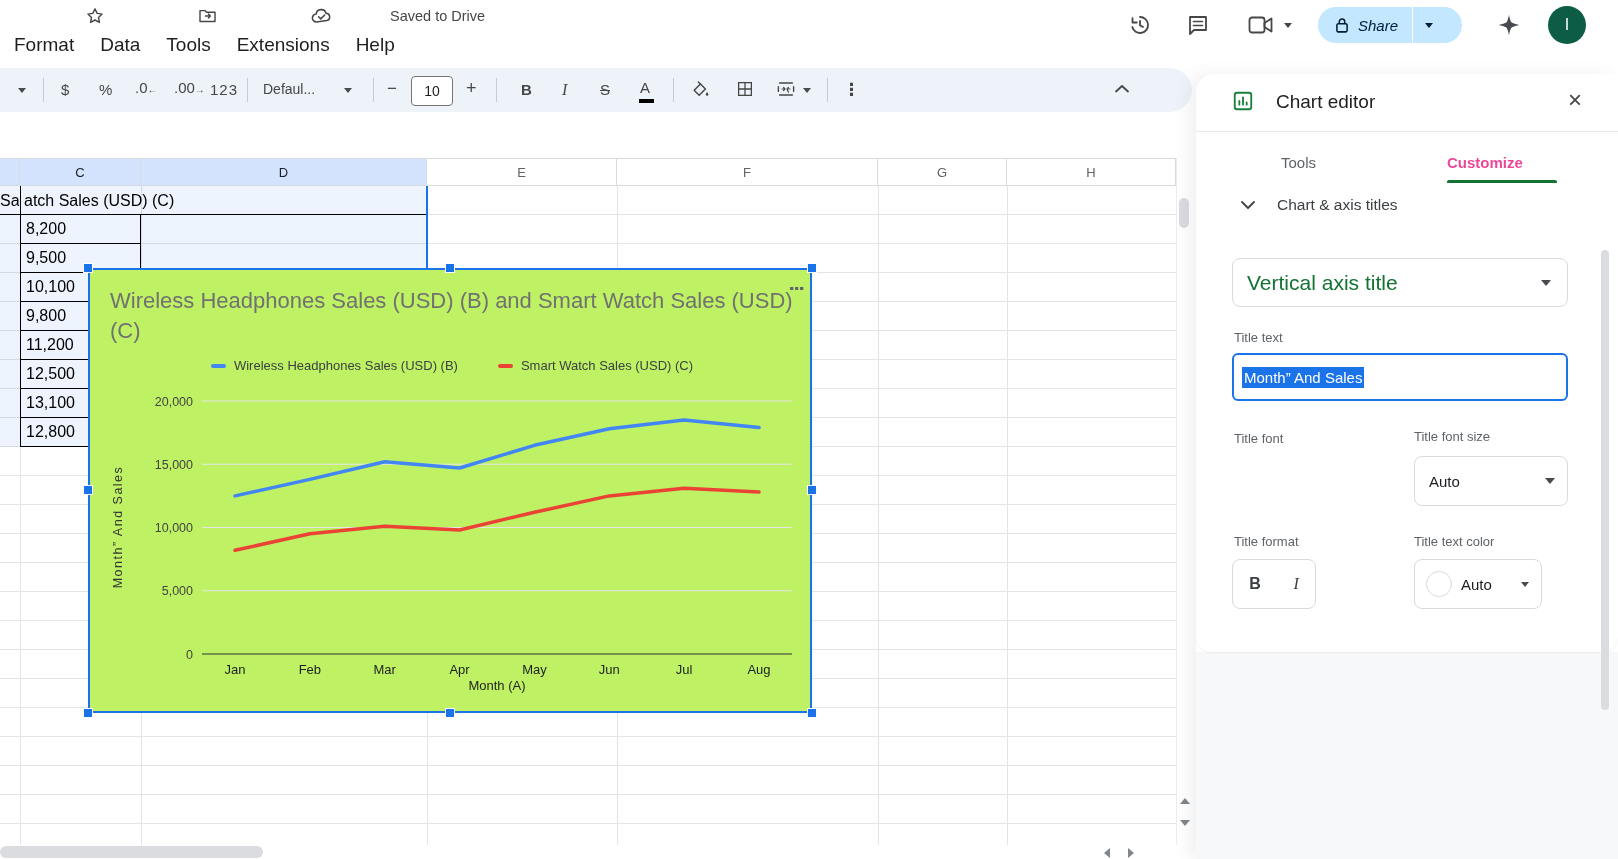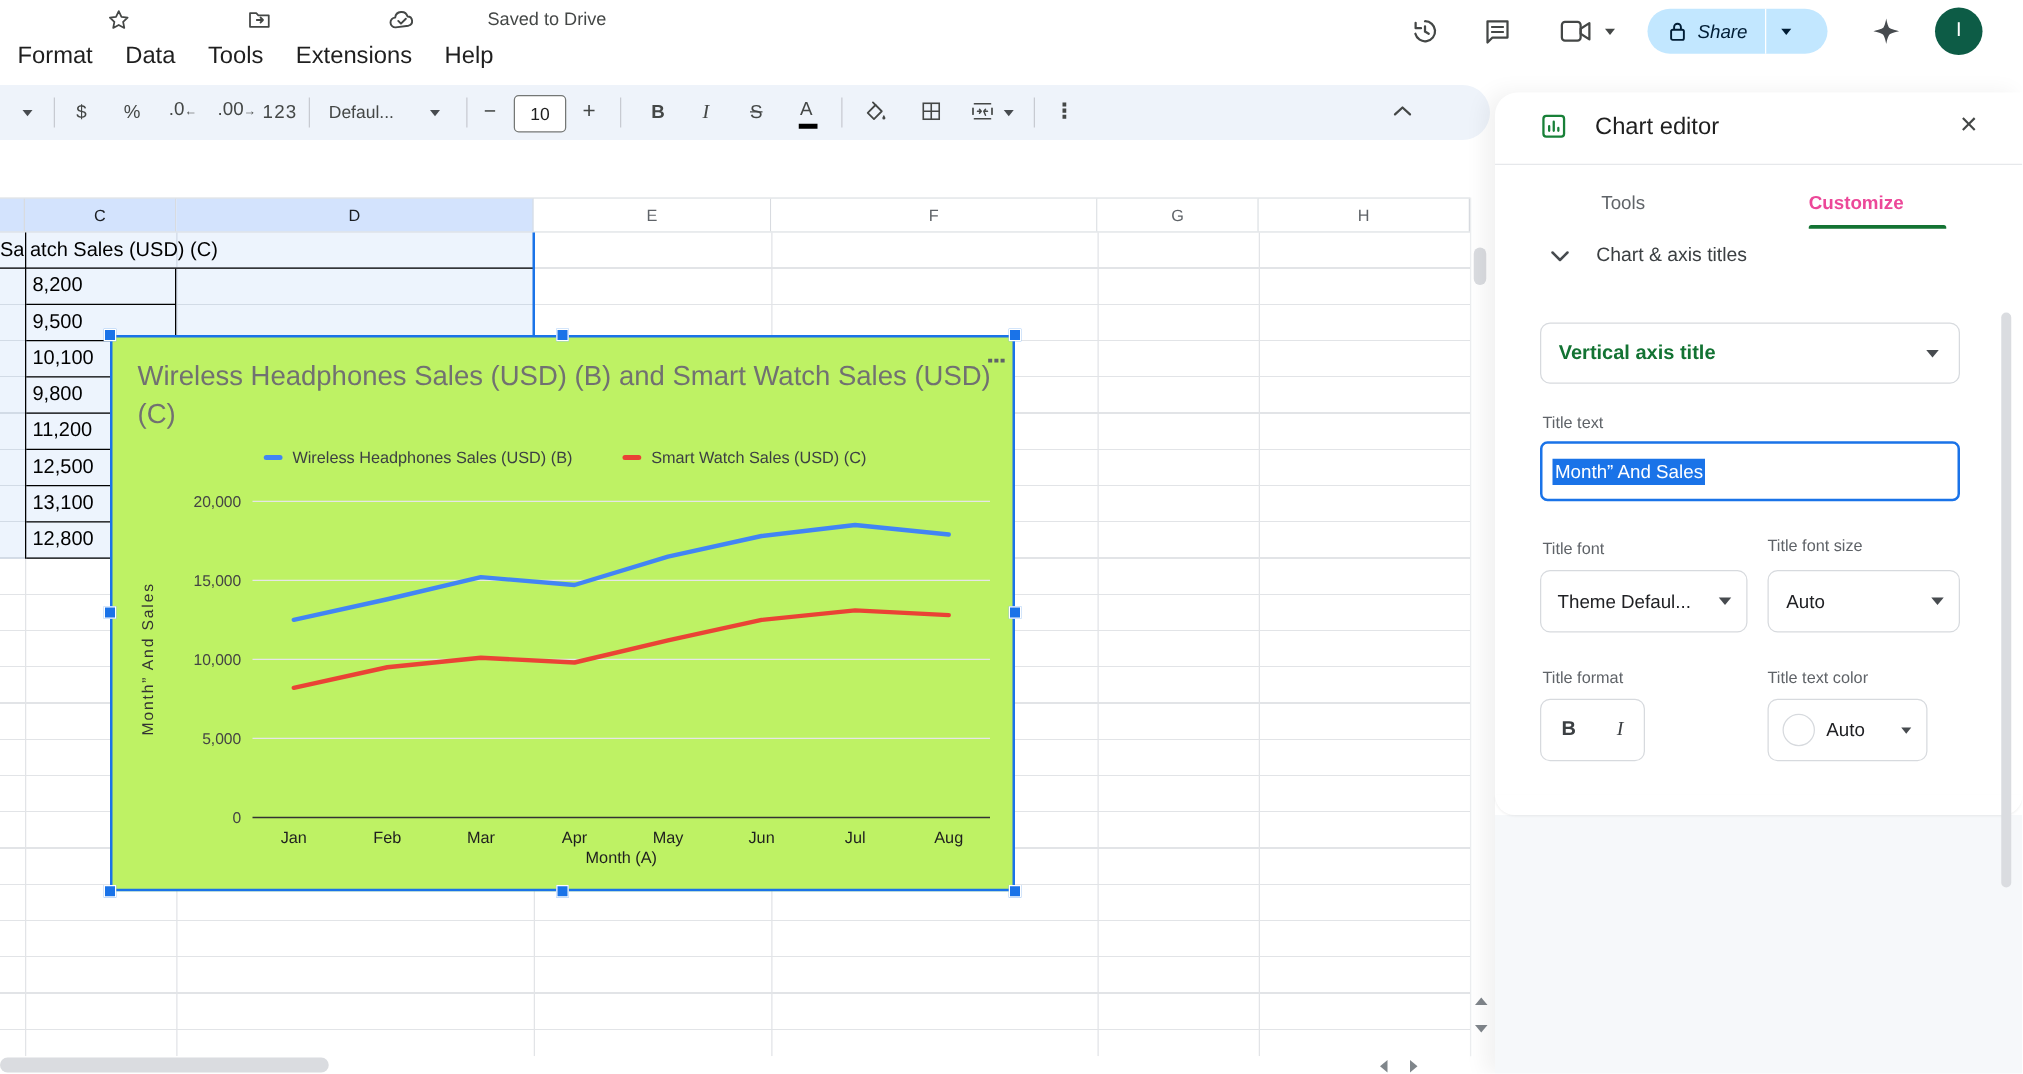--- a/index.html
+++ b/index.html
@@ -36,21 +36,21 @@
   
   .panel{background:#fff;border-radius:18px 0 0 0;box-shadow:-8px 0 18px rgba(0,0,0,0.06);}
   .panel-title{font-size:19px;color:#1f1f1f;}
   .tab{font-size:15px;}
   .tab.inactive{color:#5f6368;}
   .tab.active{color:#ec4899;font-weight:600;}
   .tab-underline{background:#137333;border-radius:2px 2px 0 0;height:3px;}
   .sec-label{font-size:15.5px;color:#3c4043;}
   .ctl-label{font-size:13px;color:#5f6368;}
   .outbox{border:1px solid #d7dade;border-radius:8px;background:#fff;box-sizing:border-box;display:flex;align-items:center;}
-  .green-select{color:#137333;font-size:16px;font-weight:700;}
+  .green-select{color:#137333;font-size:21px;font-weight:400;}
   .ctl-value{font-size:15px;color:#202124;}
   .title-input{border:2px solid #1a73e8;border-radius:6px;background:#fff;box-sizing:border-box;display:flex;align-items:center;}
   .sel-text{background:#1a73e8;color:#fff;font-size:15px;padding:2px 2px;}
   .fmt-btn{font-size:16px;color:#3c4043;}
   .caret{width:0;height:0;border-left:5px solid transparent;border-right:5px solid transparent;border-top:6px solid #474b4f;}
   .caret.sm{border-left-width:4px;border-right-width:4px;border-top-width:5px;}
   .circle-swatch{width:26px;height:26px;border-radius:50%;border:1.5px solid #d7dade;background:#fff;box-sizing:border-box;}
   .scroll-thumb{background:#dadce0;border-radius:6px;}
   .tri{width:0;height:0;}
 </style>
@@ -312,24 +312,20 @@
     <span class="caret" style="position:absolute;right:16px;"></span>
   </div>
 
   <span class="abs ctl-label" style="left:38px;top:256px;">Title text</span>
   <div class="abs title-input" style="left:36px;top:279px;width:336px;height:48px;">
     <span class="sel-text" style="margin-left:8px;">Month” And Sales</span>
   </div>
 
   <span class="abs ctl-label" style="left:38px;top:357px;">Title font</span>
   <span class="abs ctl-label" style="left:218px;top:355px;">Title font size</span>
-  <div class="abs outbox" style="left:36px;top:382px;width:166px;height:50px;">
-    <span class="ctl-value" style="margin-left:13px;">Theme Defaul...</span>
-    <span class="caret" style="position:absolute;right:12px;left:auto;"></span>
-  </div>
   <div class="abs outbox" style="left:218px;top:382px;width:154px;height:50px;">
     <span class="ctl-value" style="margin-left:14px;">Auto</span>
     <span class="caret" style="position:absolute;right:12px;"></span>
   </div>
 
   <span class="abs ctl-label" style="left:38px;top:460px;">Title format</span>
   <span class="abs ctl-label" style="left:218px;top:460px;">Title text color</span>
   <div class="abs outbox" style="left:36px;top:485px;width:84px;height:50px;justify-content:space-around;">
     <span class="fmt-btn" style="font-weight:700;">B</span>
     <span class="fmt-btn" style="font-style:italic;font-family:'Liberation Serif',serif;">I</span>

